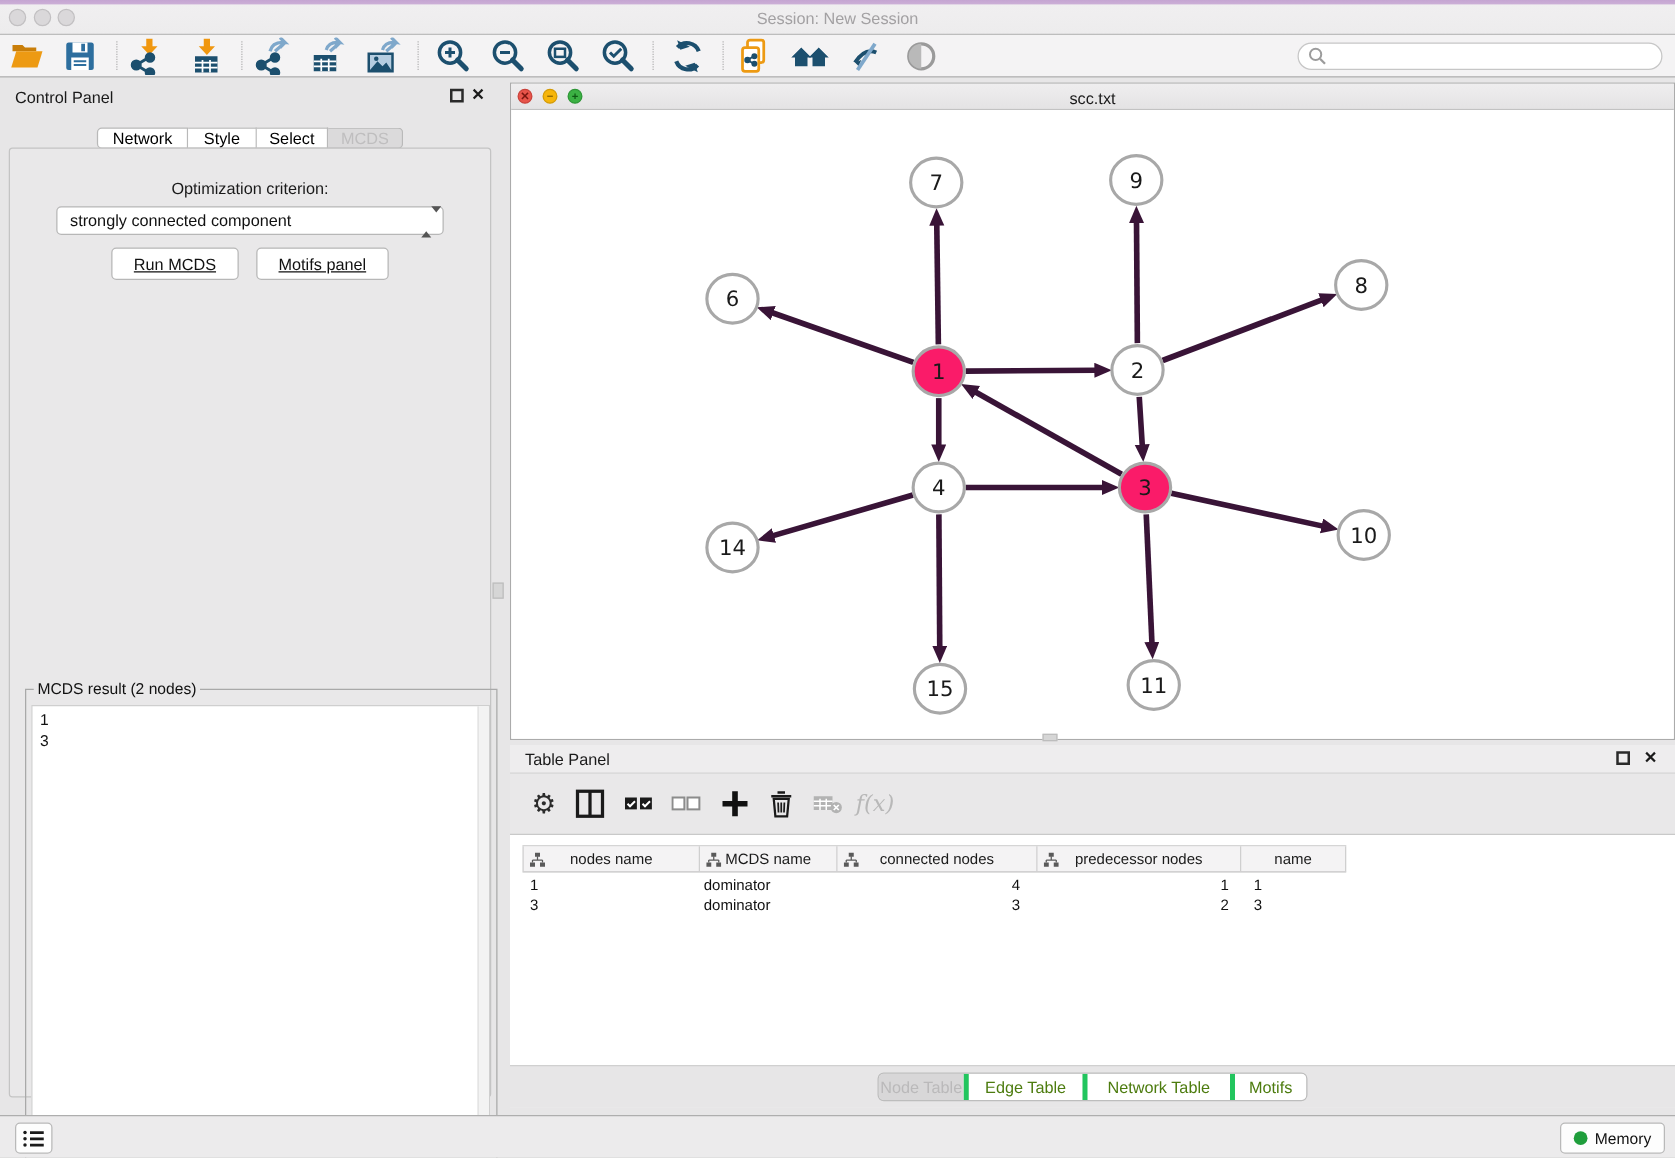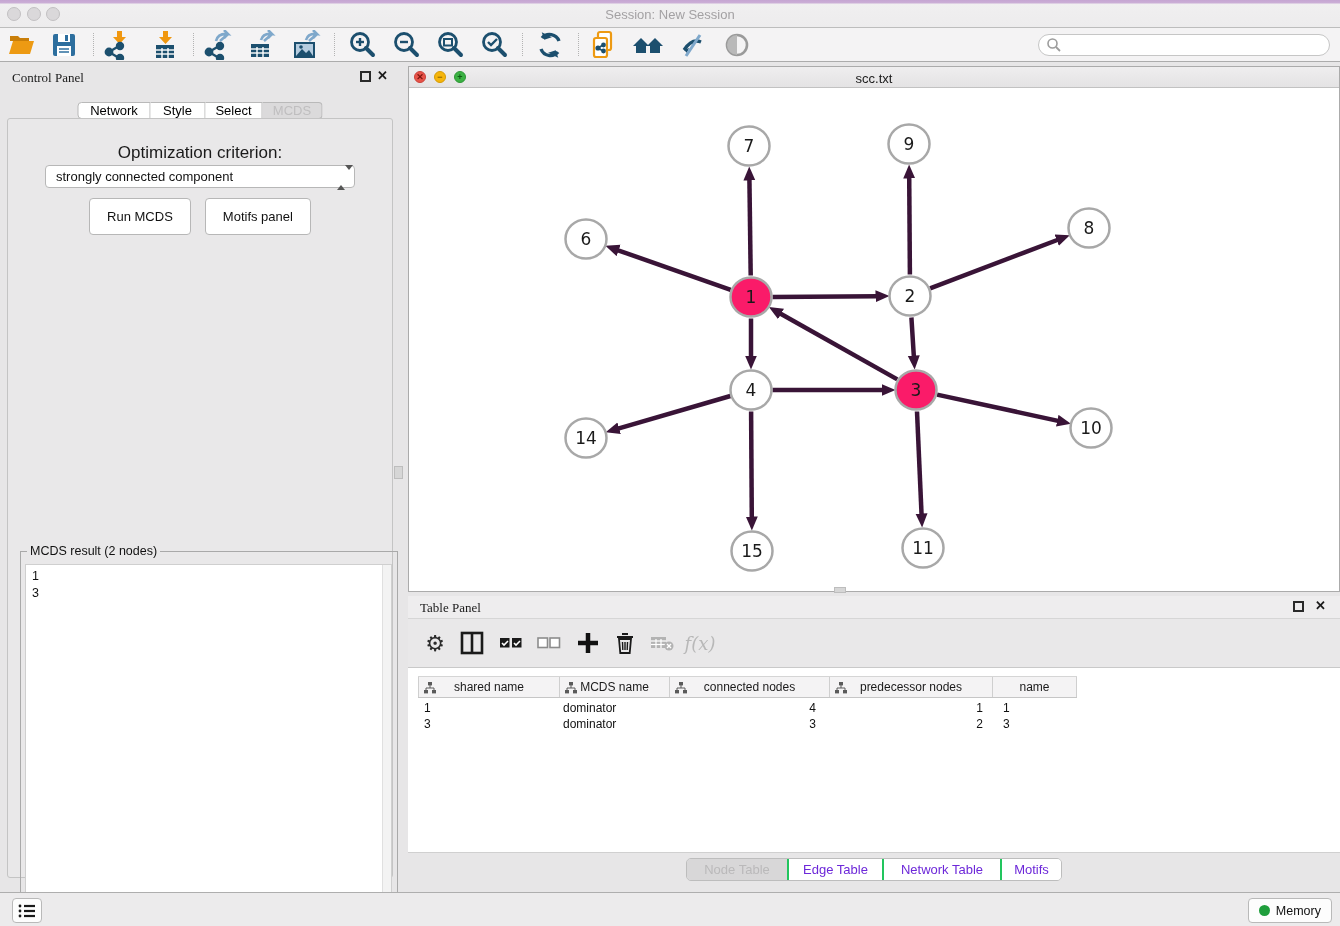--- a/index.html
+++ b/index.html
@@ -22,44 +22,44 @@
   .tbi { position:absolute; top:50%; transform:translate(-50%,-50%); width:38px; height:34px;
          display:flex; align-items:center; justify-content:center; cursor:pointer; }
   .tbsep { position:absolute; top:5px; bottom:5px; border-left:1px dotted #B3B3B3; }
   .searchbox { position:absolute; right:10px; top:6px; width:292px; height:22px;
                background:#fff; border:1px solid #C6C6C6; border-radius:11px;
                display:flex; align-items:center; padding-left:7px; }
 
   
   .control-panel { position:absolute; left:0; top:62px; width:400px; height:816px; }
   .cp-header { position:absolute; left:0; top:0; width:100%; height:26px; }
-  .panel-title { position:absolute; left:12px; top:8px; font-size:13px; color:#1A1A1A;font-family:Liberation Serif, serif; }
+  .panel-title { position:absolute; left:12px; top:8px; font-size:13px; color:#1A1A1A; }
   .float-ic { position:absolute; width:11px; height:11px; border:2px solid #2A2A2A; top:9px; }
   .close-ic { position:absolute; top:6px; font-size:13px; font-weight:bold; color:#1A1A1A; }
   .cp-tabs { position:absolute; top:35px; left:50%; transform:translateX(-50%); display:flex; height:22px;align-items:flex-end; }
   .ctab { border:1px solid #B9B9B9; border-left:none; background:#fff; color:#000;
           font-size:13px; display:flex; align-items:center; justify-content:center; cursor:pointer; }
   .ctab:first-child { border-left:1px solid #B9B9B9; border-radius:4px 0 0 4px; }
   .ctab:last-child  { border-radius:0 4px 4px 0; }
   .ctab.sel { background:#DBDADB; color:#BFBEBF; }
   .cp-body { position:absolute; left:7px; right:7px; top:56px; bottom:0;
              background:#E9E8E9; border:1px solid #C4C4C4; border-radius:3px; }
-  .opt-label { position:absolute; top:24px; left:0; right:0; text-align:center; font-size:17px; color:#1A1A1A; }
+  .opt-label { position:absolute; top:24px; left:0; right:0; text-align:center; font-size:13px; color:#1A1A1A; }
   .criterion { position:absolute; left:37px; top:46px; width:310px; height:23px; background:#fff;
                border:1px solid #B7B7B7; border-radius:4px; font-size:13px; color:#111;
                display:flex; align-items:center; padding:0 24px 0 10px; cursor:pointer; }
   .stepper { position:absolute; right:8px; top:4px; width:9px; }
   .stepper .up { width:0;height:0;border-left:4.5px solid transparent;border-right:4.5px solid transparent;
                  border-bottom:5px solid #555; margin-bottom:3px; }
   .stepper .dn { width:0;height:0;border-left:4.5px solid transparent;border-right:4.5px solid transparent;
                  border-top:5px solid #555; }
   .cp-buttons { position:absolute; top:79px; left:0; right:0; display:flex; justify-content:center; gap:14px; }
-  .btn { height:37px; background:#fff; border:1px solid #B7B7B7; border-radius:4px;
+  .btn { height:26px; background:#fff; border:1px solid #B7B7B7; border-radius:4px;
          font-size:13px; color:#111; padding:0 17px; display:flex; align-items:center; cursor:pointer;
-         font-family:"Liberation Sans", sans-serif; }
+         font-family:"Liberation Sans", sans-serif;text-decoration:underline; }
   .result-group { position:absolute; left:12px; top:432px; width:378px; height:378px;
                   border:1px solid #A9A9A9; }
   .result-legend { position:absolute; left:6px; top:-8px; background:#E9E8E9; padding:0 3px;
                    font-size:12.5px; color:#111; }
   .result-area { position:absolute; left:4px; right:5px; top:12px; bottom:5px; background:#fff;
                  border:1px solid #CFCFCF; }
   .result-text { position:absolute; left:6px; top:3px; font-size:12.5px; line-height:17px;
                  color:#111; white-space:pre; }
   .result-scroll { position:absolute; top:0; bottom:0; right:0; width:9px; background:#F3F3F3;
                    border-left:1px solid #E0E0E0; }
@@ -94,22 +94,22 @@
         justify-content:center; font-size:12px; color:#1A1A1A; gap:5px; cursor:pointer; }
   .th:first-child { border-left:1px solid #CFCFCF; }
   .tree-ic { position:absolute; left:5px; top:5px; }
   .trow { position:absolute; left:10px; display:flex; height:16px; }
   .td { font-size:12px; color:#111; line-height:16px; }
   .al { text-align:left; } .ar { text-align:right; }
   .tp-tabs-strip { position:absolute; left:0; right:0; bottom:0; height:34px; background:#E7E6E7;
                    border-top:1px solid #D0D0D0; }
   .btabs { position:absolute; top:5px; left:50%; transform:translateX(-50%); display:flex; height:23px;
            border-radius:5px; overflow:hidden; border:1px solid #BDBDBD; }
-  .btab { background:#fff; color:#6d28d9; font-size:13px; display:flex; align-items:center;
-          justify-content:center; border-left:2px solid #22c55e; cursor:pointer; }
+  .btab { background:#fff; color:#4d7c0f; font-size:13px; display:flex; align-items:center;
+          justify-content:center; border-left:4px solid #22c55e; cursor:pointer; }
   .btab:first-child { border-left:none; }
   .btab.sel { background:#D8D7D8; color:#BAB9BA; }
 
   
   .status-bar { position:absolute; left:0; bottom:0; width:1340px; height:34px; background:#ECEBEC;
                 border-top:1px solid #AEAEAE; }
   .sb-btn { position:absolute; top:5px; height:25px; background:#FDFDFD; border:1px solid #B9B9B9;
             border-radius:4px; display:flex; align-items:center; justify-content:center; cursor:pointer; }
   .mem-dot { width:11px; height:11px; border-radius:50%; margin-right:6px; }
   .mem-label { font-size:12.5px; color:#111; }
@@ -460,21 +460,21 @@
         <div class="th" style="width:142px">
           <svg class="tree-ic" width="12" height="12" viewBox="0 0 12 12">
             <rect x="4" y="0" width="4" height="3.4" fill="#5A5A5A"></rect>
               <line x1="6" y1="3" x2="6" y2="6" stroke="#5A5A5A"></line>
             <line x1="2" y1="6" x2="10" y2="6" stroke="#5A5A5A"></line>
               <line x1="2" y1="6" x2="2" y2="8" stroke="#5A5A5A"></line>
             <line x1="10" y1="6" x2="10" y2="8" stroke="#5A5A5A"></line>
             <rect x="0" y="8" width="4" height="3.4" fill="#5A5A5A"></rect>
               <rect x="8" y="8" width="4" height="3.4" fill="#5A5A5A"></rect>
           </svg>
-          <span>shared name</span>
+          <span>nodes name</span>
           </div>
         <div class="th" style="width:110px">
           <svg class="tree-ic" width="12" height="12" viewBox="0 0 12 12">
             <rect x="4" y="0" width="4" height="3.4" fill="#5A5A5A"></rect>
               <line x1="6" y1="3" x2="6" y2="6" stroke="#5A5A5A"></line>
             <line x1="2" y1="6" x2="10" y2="6" stroke="#5A5A5A"></line>
               <line x1="2" y1="6" x2="2" y2="8" stroke="#5A5A5A"></line>
             <line x1="10" y1="6" x2="10" y2="8" stroke="#5A5A5A"></line>
             <rect x="0" y="8" width="4" height="3.4" fill="#5A5A5A"></rect>
               <rect x="8" y="8" width="4" height="3.4" fill="#5A5A5A"></rect>
@@ -520,21 +520,21 @@
         <div class="td al" style="width:142px;padding-left:6px">3</div>
         <div class="td al" style="width:110px;padding-left:3px">dominator</div>
         <div class="td ar" style="width:160px;padding-right:14px">3</div>
         <div class="td ar" style="width:163px;padding-right:10px">2</div>
         <div class="td al" style="width:84px;padding-left:10px">3</div>
       </div>
     </div>
 
     <div class="tp-tabs-strip">
       <div class="btabs">
-        <span class="btab sel" style="width:100px">Node Table</span>
+        <span class="btab sel" style="width:68px">Node Table</span>
         <span class="btab" style="width:95px">Edge Table</span>
         <span class="btab" style="width:118px">Network Table</span>
         <span class="btab" style="width:61px">Motifs</span>
       </div>
     </div>
   </div>
 
   <div class="status-bar">
     <span class="sb-btn" style="left:12px;width:30px">
       <svg width="20" height="18" viewBox="0 0 20 18">

